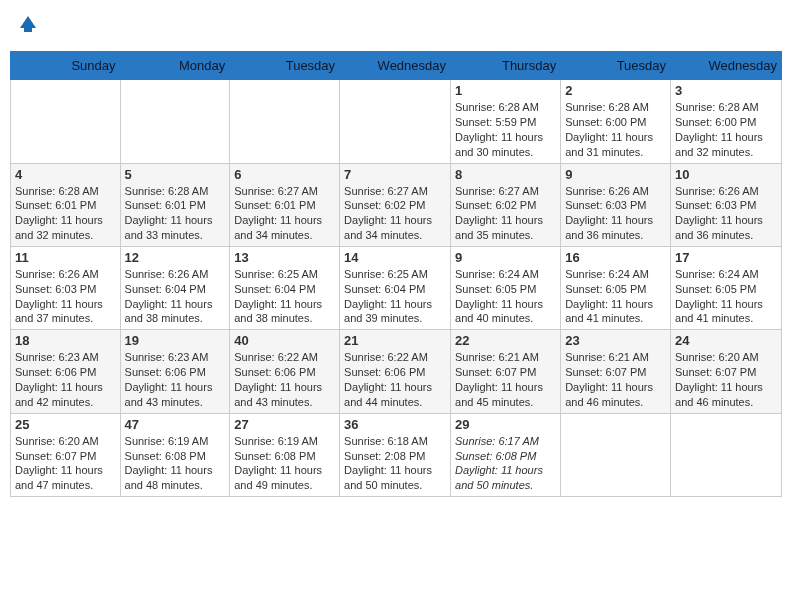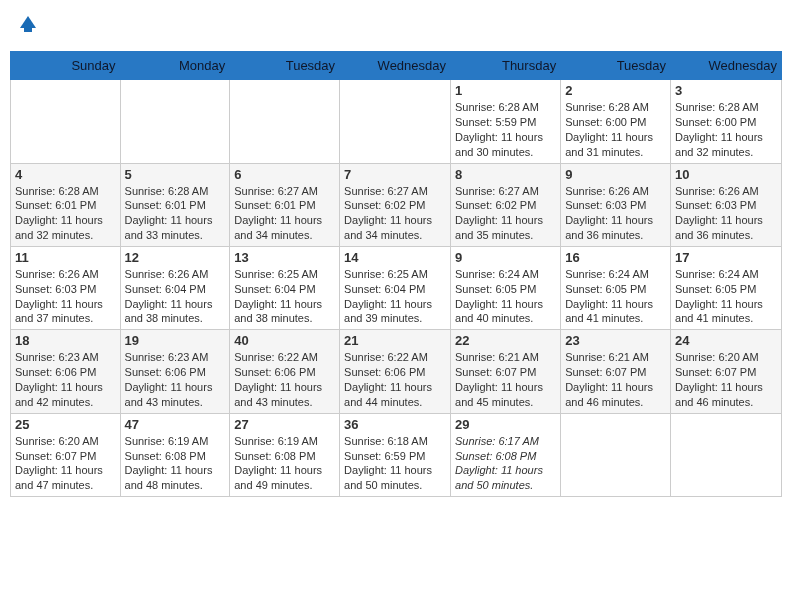--- a/index.html
+++ b/index.html
@@ -294,21 +294,21 @@
         </td>
         <td>
           <span class="day-num">27</span>
           <div class="day-info" style="white-space: pre-line;">Sunrise: 6:19 AM
 Sunset: 6:08 PM
 Daylight: 11 hours and 49 minutes.</div>
         </td>
         <td>
           <span class="day-num">36</span>
           <div class="day-info" style="white-space: pre-line;">Sunrise: 6:18 AM
-Sunset: 6:59 PM
+Sunset: 2:08 PM
 Daylight: 11 hours and 50 minutes.</div>
         </td>
         <td>
           <span class="day-num">29</span>
           <div class="day-info" style="white-space: pre-line; font-style: italic;">Sunrise: 6:17 AM
 Sunset: 6:08 PM
 Daylight: 11 hours and 50 minutes.</div>
         </td>
         <td class="empty"></td>
         <td class="empty"></td>

